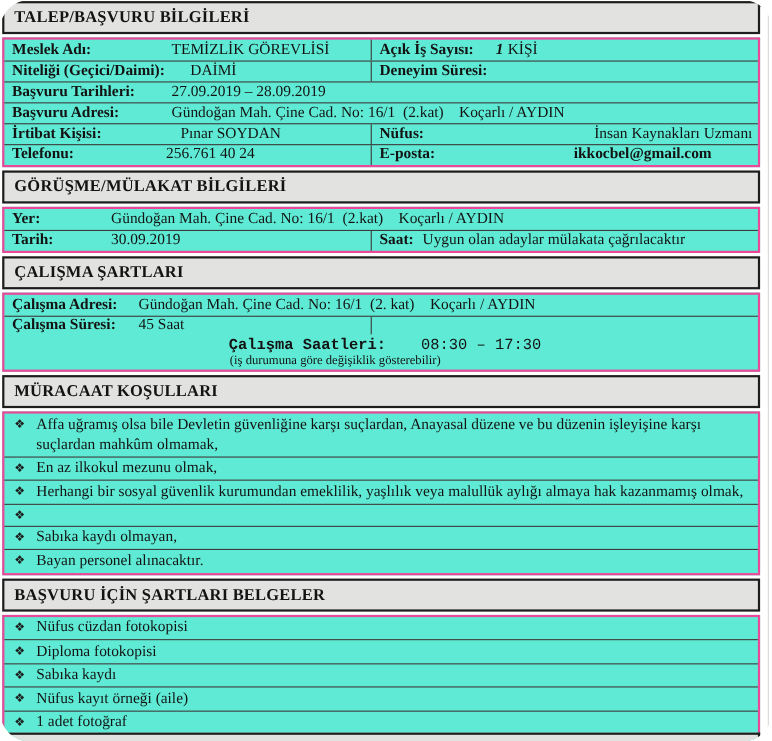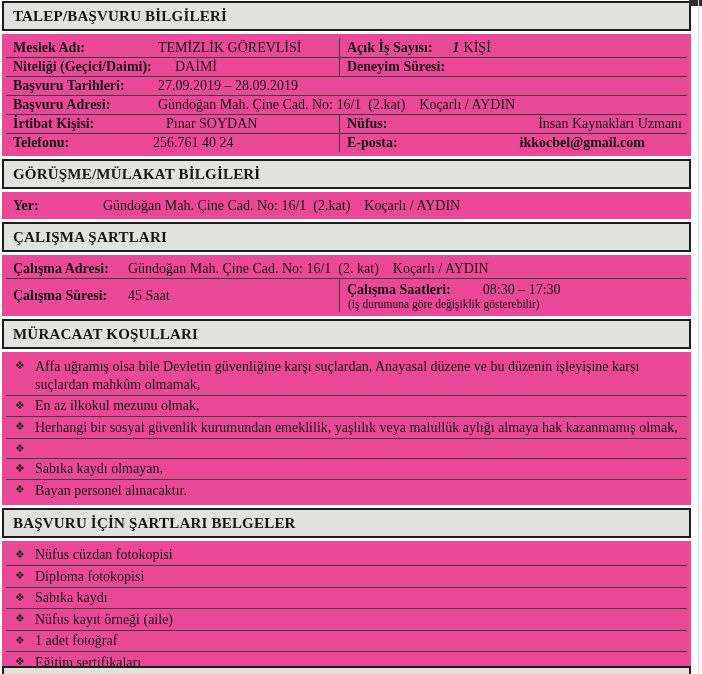--- a/index.html
+++ b/index.html
@@ -5,38 +5,39 @@
   html,body{margin:0;padding:0;background:#ffffff;}
   .page{
     position:relative;
     width:702px;height:674px;
     background:#ffffff;
     overflow:hidden;
     font-family:"Liberation Serif", serif;
     color:#131313;
     box-sizing:border-box;
     padding-top:1px;
+    border-radius:27px;
   }
   .sheet{margin-left:2px;width:689px;box-sizing:border-box;}
   .sec{
     box-sizing:border-box;
     border:2px solid #1d1d1d;
     background:#e2e2e0;
     height:30px;line-height:26px;
     font-weight:bold;font-size:15px;
     padding-left:9px;
     margin-top:3px;
     letter-spacing:0.2px;
   }
   .sec.first{margin-top:0;}
   .box{
     box-sizing:border-box;
-    border:4px solid #ec4899;
+    border:2px solid #ec4899;
     margin-top:3px;
-    background:#ec4899;
+    background:#5eead4;
   }
   .row{
     display:flex;
     min-height:19px;
     border-top:1px solid #3c3c3c;
     font-size:14px;
     align-items:center;
     box-sizing:border-box;
   }
   .row:first-child{border-top:none;}
@@ -50,23 +51,23 @@
   .cr{flex:1;display:flex;align-items:center;box-sizing:border-box;}
   .full{flex:1;display:flex;align-items:center;}
   .lbl{font-weight:bold;padding-left:7px;box-sizing:border-box;flex:none;display:inline-block;}
   .w152{width:152px;} .w169{width:169px;} .w160{width:160px;} .w147{width:147px;}
   .w97{width:97px;}  .w122{width:122px;}
   .val{white-space:pre-wrap;}
   .count{font-style:italic;font-weight:bold;margin-left:20px;margin-right:4px;}
   .gap18{margin-left:32px;}
   .push-right{margin-left:auto;padding-right:5px;}
   .email{margin-left:auto;margin-right:42px;font-weight:bold;}
-  .tall{min-height:34px;}
+  .tall{min-height:34px;flex-direction:column;}
   .twoline{display:block;padding:2px 0 1px 0;}
-  .twoline .line1{display:flex;align-items:flex-end;}
+  .twoline .line1{display:flex;align-items:flex-end;font-family:Liberation Mono, monospace;}
   .note{font-size:11.5px;padding-left:8px;line-height:13px;display:block;}
   .brow{
     display:flex;align-items:flex-start;
     border-top:1px solid #3c3c3c;
     font-size:14px;line-height:18px;
     padding:1px 4px 1px 0;
     min-height:19px;box-sizing:border-box;
   }
   .brow:first-child{border-top:none;}
   .bullet{
@@ -163,20 +164,30 @@
       <span>GÖRÜŞME/MÜLAKAT BİLGİLERİ</span>
     </div>
 
     <div class="box">
       <div class="row">
         <div class="full">
           <span class="lbl w97">Yer:</span>
           <span class="val">Gündoğan Mah. Çine Cad. No: 16/1  (2.kat)    Koçarlı / AYDIN</span>
         </div>
       </div>
+      <div class="row">
+        <div class="cl">
+          <span class="lbl w97">Tarih:</span>
+          <span class="val">30.09.2019</span>
+        </div>
+        <div class="cr">
+          <span class="lbl">Saat:</span>
+          <span class="val gap18" style="margin-left:8px;">Uygun olan adaylar mülakata çağrılacaktır</span>
+        </div>
+      </div>
     </div>
 
     <div class="sec">
       <span>ÇALIŞMA ŞARTLARI</span>
     </div>
 
     <div class="box">
       <div class="row">
         <div class="full">
           <span class="lbl w122">Çalışma Adresi:</span>

